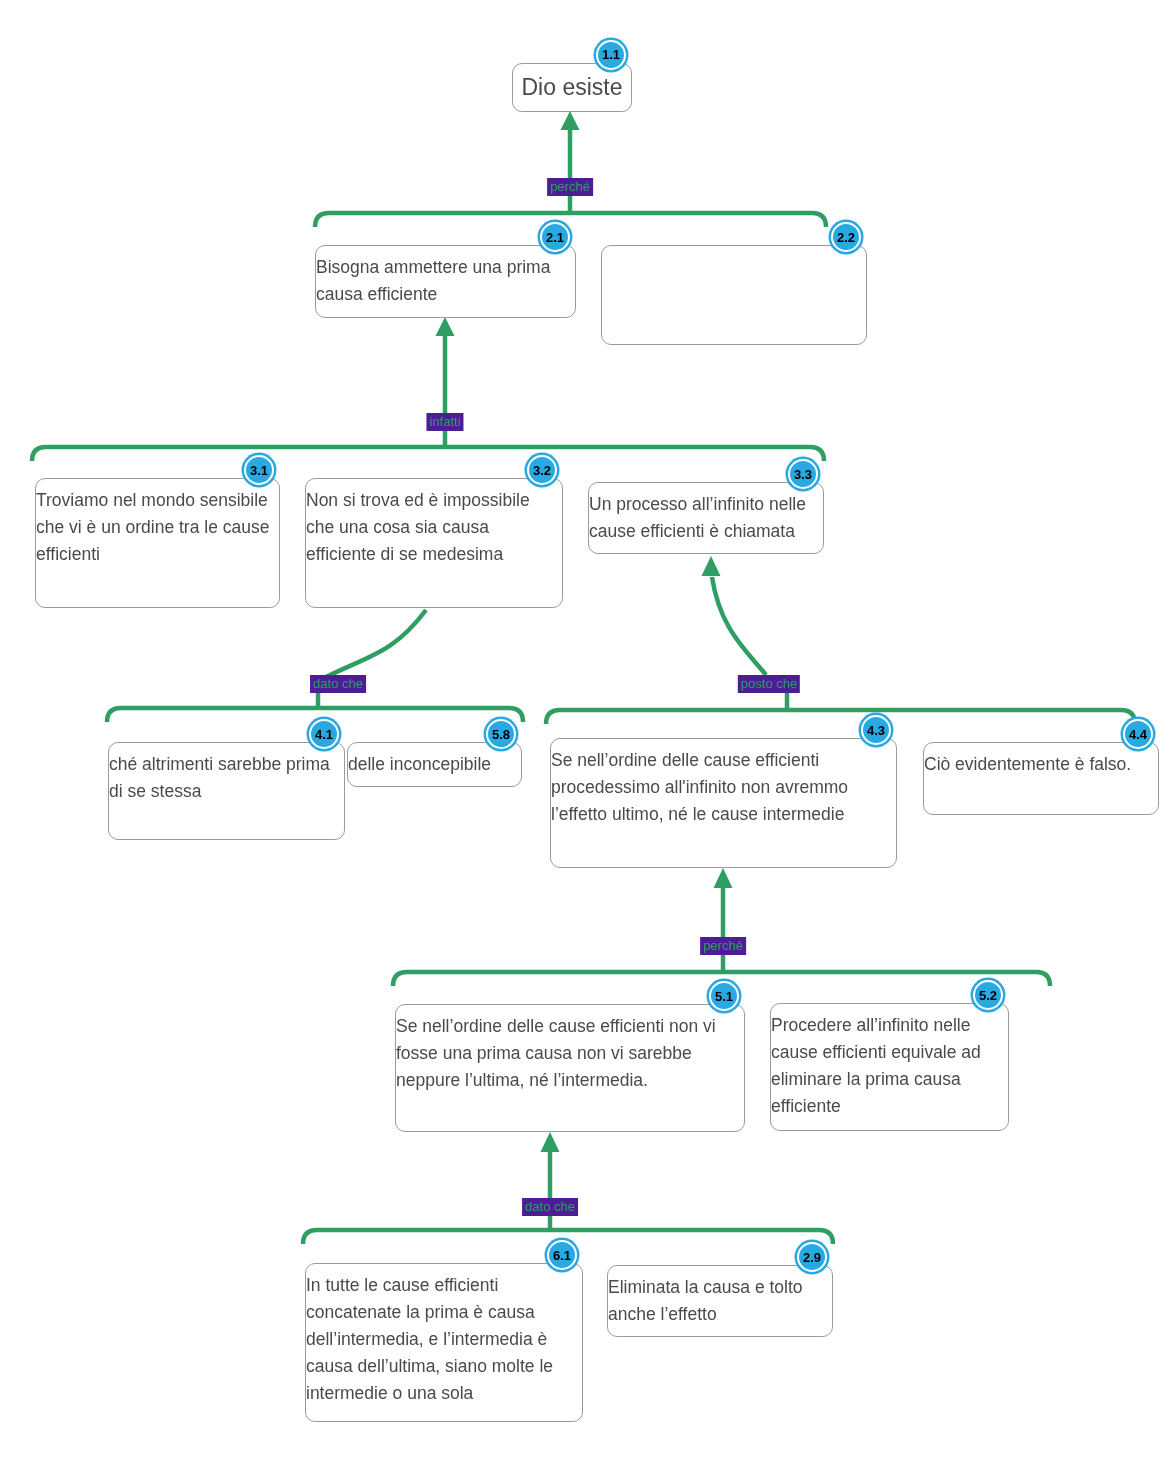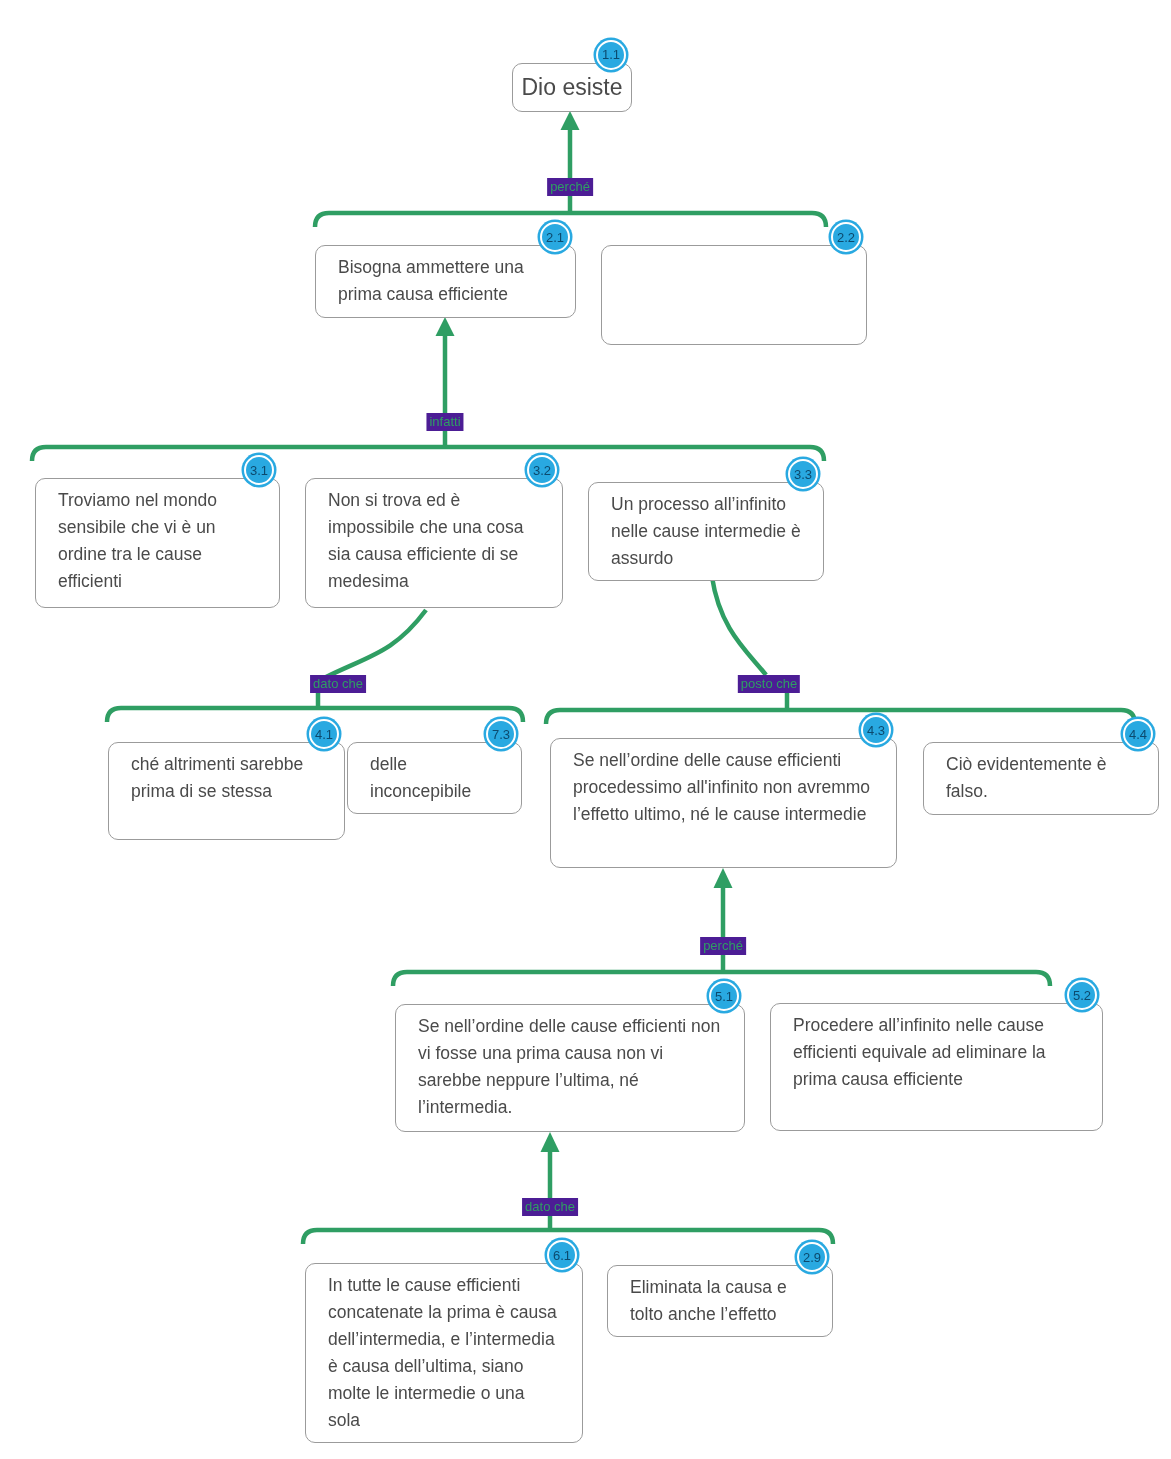--- a/index.html
+++ b/index.html
@@ -31,44 +31,44 @@
     fill:var(--green);
     stroke:none;
   }
   .node{
     position:absolute;
     z-index:2;
     box-sizing:border-box;
     background:#ffffff;
     border:1.5px solid var(--border);
     border-radius:10px;
-    padding:8px 22px;
+    padding:8px 0;
     color:var(--text);
     font-size:17.5px;
     line-height:27px;
   }
   .node-title{
     font-size:23px;
     line-height:34px;
     padding:6px 4px;
     text-align:center;
   }
   .badge{
     position:absolute;
     top:-24px;
     right:5px;
     width:26px;
     height:26px;
     border-radius:50%;
     background:var(--blue);
     border:2px solid #ffffff;
     box-shadow:0 0 0 2.5px var(--blue);
-    color:#0c4a6e;
+    color:#000000;
     font-size:13px;
-    font-weight:normal;
+    font-weight:bold;
     display:flex;
     align-items:center;
     justify-content:center;
     z-index:3;
   }
   .edge-label{
     position:absolute;
     z-index:3;
     transform:translate(-50%,-50%);
     background:#4c1d95;
@@ -138,49 +138,49 @@
     <div>Troviamo nel mondo sensibile che vi è un ordine tra le cause efficienti</div>
   </div>
 
   <div class="node" style="left:305px;top:478px;width:258px;min-height:130px">
     <span class="badge">3.2</span>
     <div>Non si trova ed è impossibile che una cosa sia causa efficiente di se medesima</div>
   </div>
 
   <div class="node" style="left:588px;top:482px;width:236px;min-height:68px">
     <span class="badge">3.3</span>
-    <div>Un processo all’infinito nelle cause intermedie è assurdo</div>
+    <div>Un processo all’infinito nelle cause efficienti è chiamata</div>
   </div>
 
   <div class="node" style="left:108px;top:742px;width:237px;min-height:98px">
     <span class="badge">4.1</span>
     <div>ché altrimenti sarebbe prima di se stessa</div>
   </div>
 
   <div class="node" style="left:347px;top:742px;width:175px;min-height:43px">
-    <span class="badge">7.3</span>
+    <span class="badge">5.8</span>
     <div>delle inconcepibile</div>
   </div>
 
   <div class="node" style="left:550px;top:738px;width:347px;min-height:130px">
     <span class="badge">4.3</span>
     <div>Se nell’ordine delle cause efficienti procedessimo all'infinito non avremmo l’effetto ultimo, né le cause intermedie</div>
   </div>
 
   <div class="node" style="left:923px;top:742px;width:236px;min-height:73px">
     <span class="badge">4.4</span>
     <div>Ciò evidentemente è falso.</div>
   </div>
 
   <div class="node" style="left:395px;top:1004px;width:350px;min-height:128px">
     <span class="badge">5.1</span>
     <div>Se nell’ordine delle cause efficienti non vi fosse una prima causa non vi sarebbe neppure l’ultima, né l’intermedia.</div>
   </div>
 
-  <div class="node" style="left:770px;top:1003px;width:333px;min-height:128px">
+  <div class="node" style="left:770px;top:1003px;width:239px;min-height:128px">
     <span class="badge">5.2</span>
     <div>Procedere all’infinito nelle cause efficienti equivale ad eliminare la prima causa efficiente</div>
   </div>
 
   <div class="node" style="left:305px;top:1263px;width:278px;min-height:159px">
     <span class="badge">6.1</span>
     <div>In tutte le cause efficienti concatenate la prima è causa dell’intermedia, e l’intermedia è causa dell’ultima, siano molte le intermedie o una sola</div>
   </div>
 
   <div class="node" style="left:607px;top:1265px;width:226px;min-height:70px">

